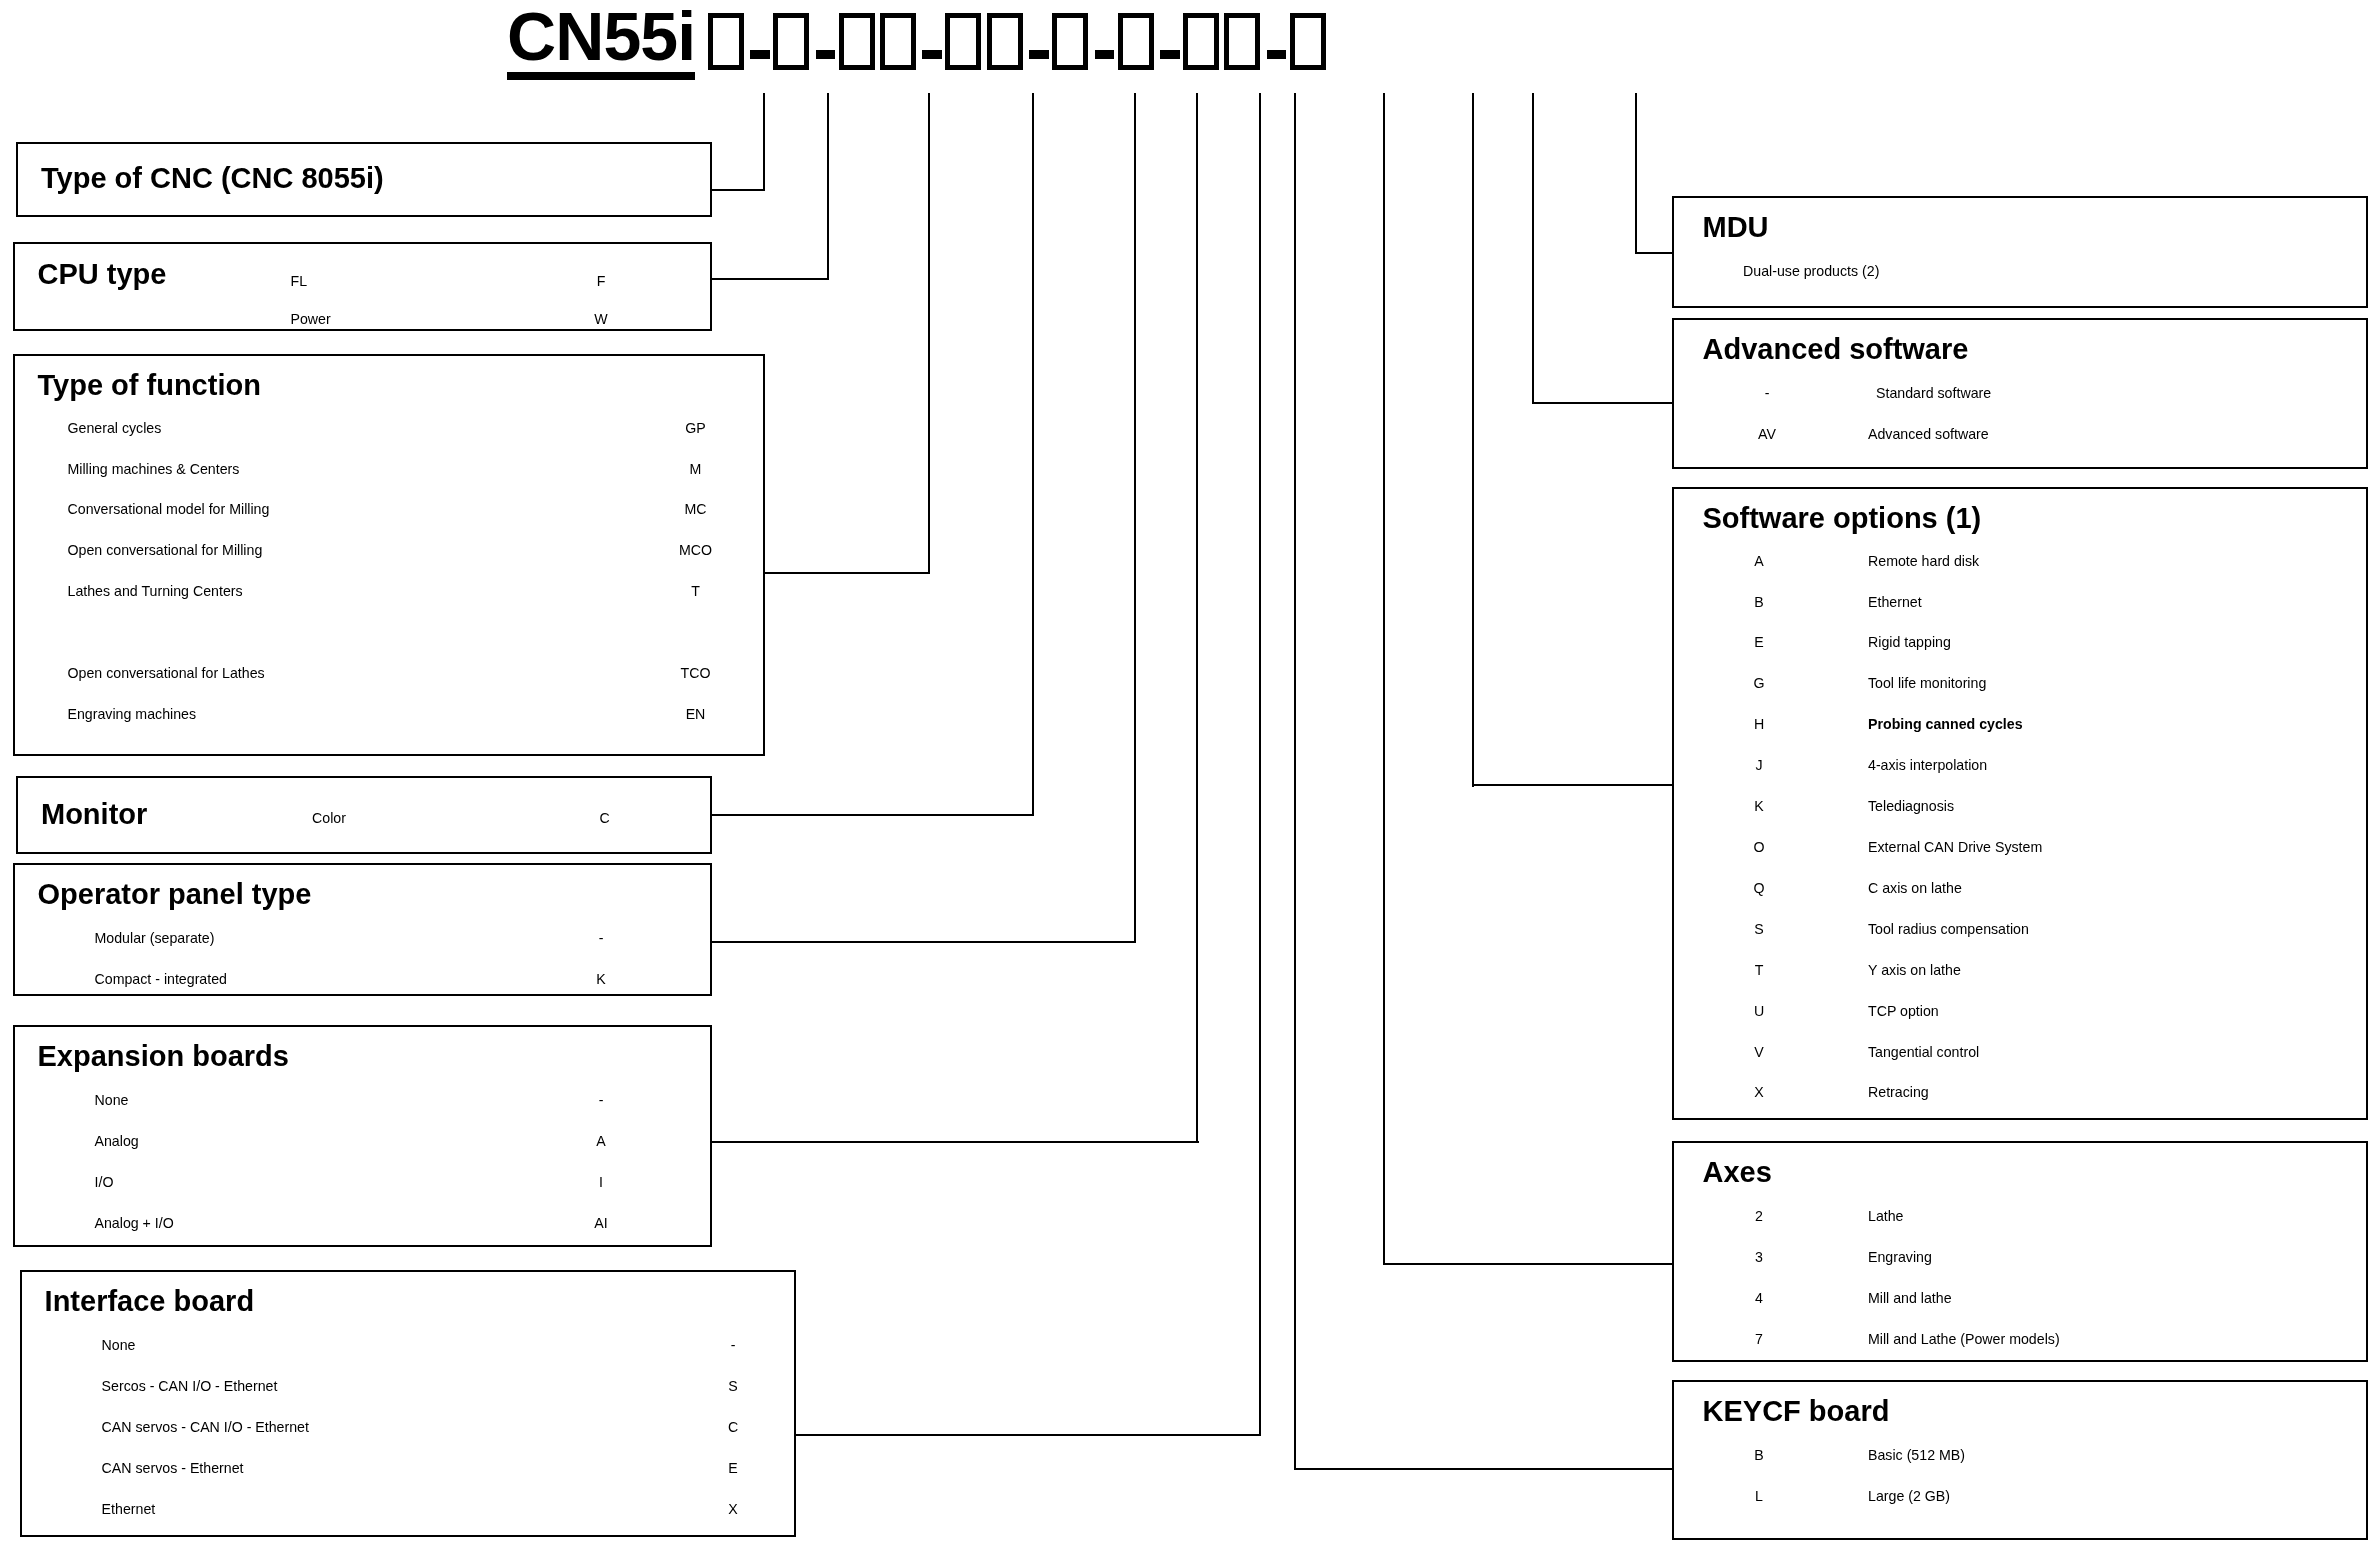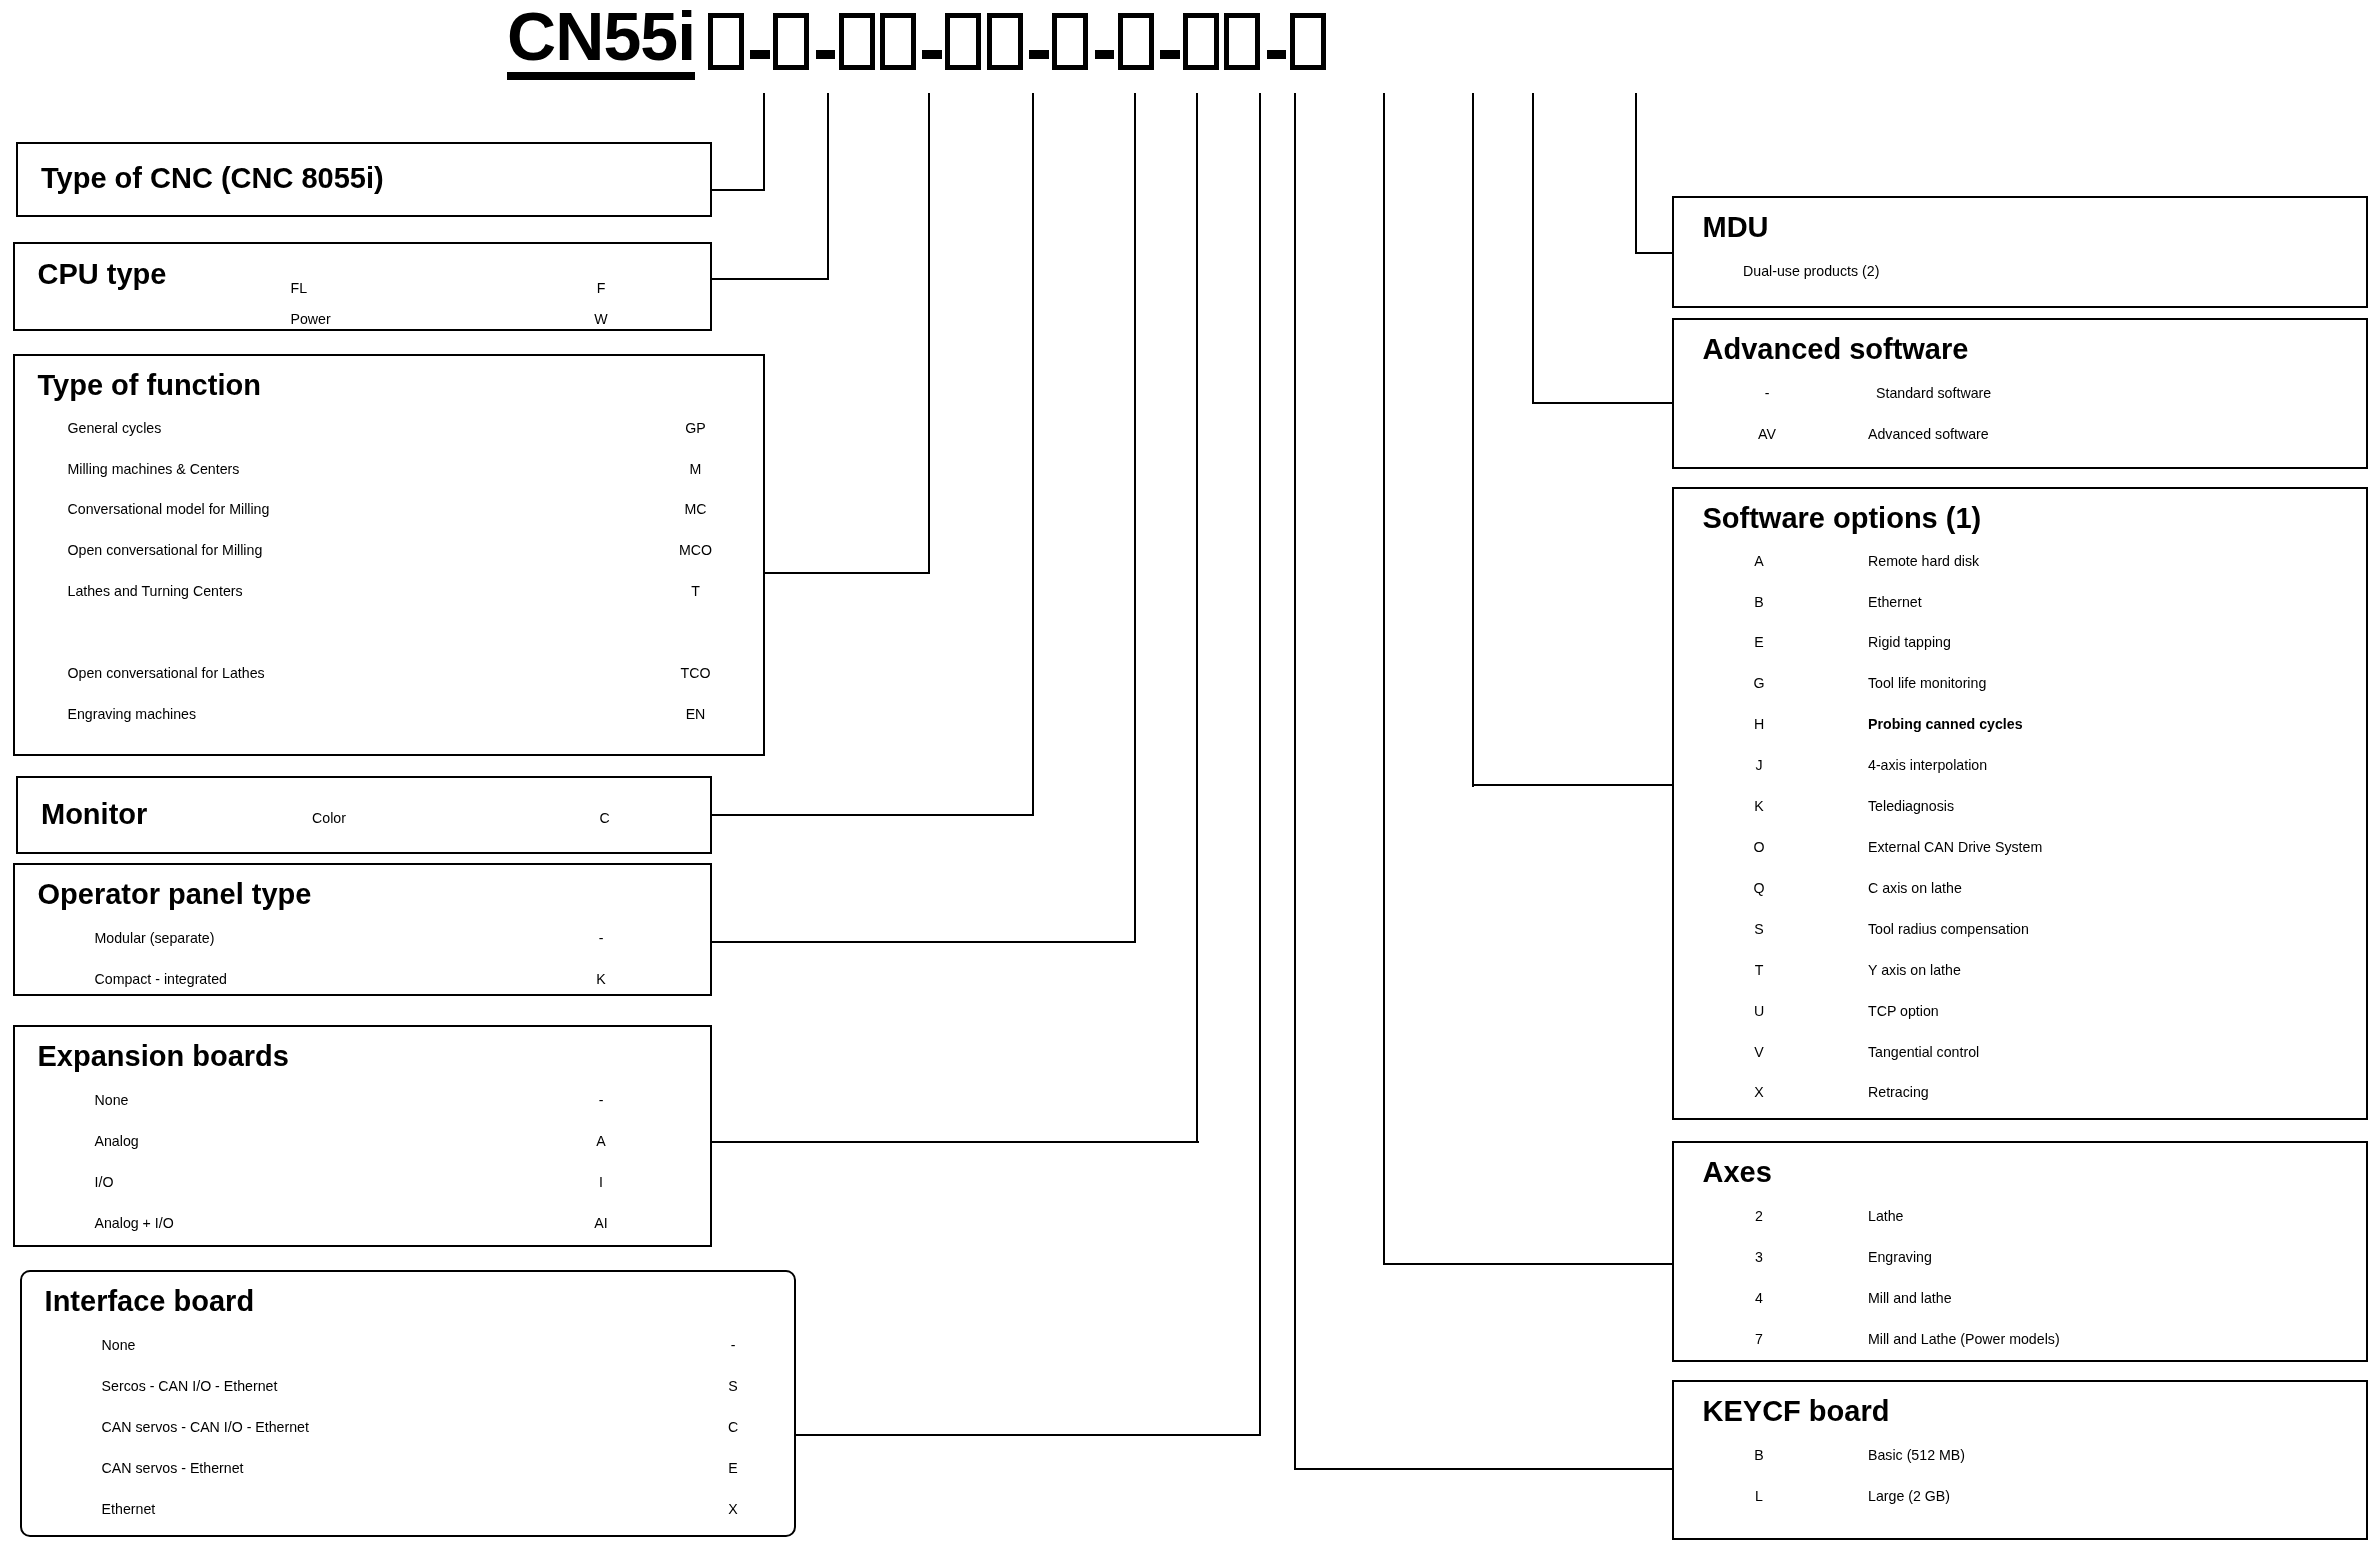--- a/index.html
+++ b/index.html
@@ -91,21 +91,21 @@
 
 <div class="ln lnv" style="left:1294px;top:93px;height:1377px;"></div>
 <div class="ln lnh" style="left:1294px;top:1468px;width:380px;"></div>
 
 <div class="box" style="left:16px;top:142px;width:696px;height:75px;">
   <div class="hdr" style="position:absolute;left:23px;top:18px;">Type of CNC  (CNC 8055i)</div>
 </div>
 
 <div class="box" style="left:12.5px;top:242px;width:699px;height:89px;">
   <div class="hdr" style="position:absolute;left:23px;top:14.2px;">CPU type</div>
-  <div class="lrow" style="position:absolute;left:0;top:24px;width:100%;">
+  <div class="lrow" style="position:absolute;left:0;top:17px;width:100%;">
     <span class="lbl" style="left:276px;">FL</span>
     <span class="code" style="left:551px;width:71px;">F</span>
   </div>
   <div class="lrow" style="position:absolute;left:0;top:55px;width:100%;">
     <span class="lbl" style="left:276px;">Power</span>
     <span class="code" style="left:551px;width:71px;">W</span>
   </div>
 </div>
 
 <div class="box" style="left:12.5px;top:354px;width:752px;height:402px;">
@@ -173,21 +173,21 @@
   <div class="lrow" style="position:absolute;left:0;top:135px;width:100%;">
     <span class="lbl" style="left:80px;">I/O</span>
     <span class="code" style="left:551px;width:71px;">I</span>
   </div>
   <div class="lrow" style="position:absolute;left:0;top:176px;width:100%;">
     <span class="lbl" style="left:80px;">Analog + I/O</span>
     <span class="code" style="left:551px;width:71px;">AI</span>
   </div>
 </div>
 
-<div class="box" style="left:19.6px;top:1270px;width:776px;height:267px;border-radius:10px;">
+<div class="box" style="left:19.6px;top:1270px;width:776px;height:267px;">
   <div class="hdr" style="position:absolute;left:23px;top:12.5px;">Interface board</div>
   <div class="lrow" style="position:absolute;left:0;top:53px;width:100%;">
     <span class="lbl" style="left:80px;">None</span>
     <span class="code" style="left:676px;width:71px;">-</span>
   </div>
   <div class="lrow" style="position:absolute;left:0;top:94px;width:100%;">
     <span class="lbl" style="left:80px;">Sercos - CAN I/O - Ethernet</span>
     <span class="code" style="left:676px;width:71px;">S</span>
   </div>
   <div class="lrow" style="position:absolute;left:0;top:135px;width:100%;">

